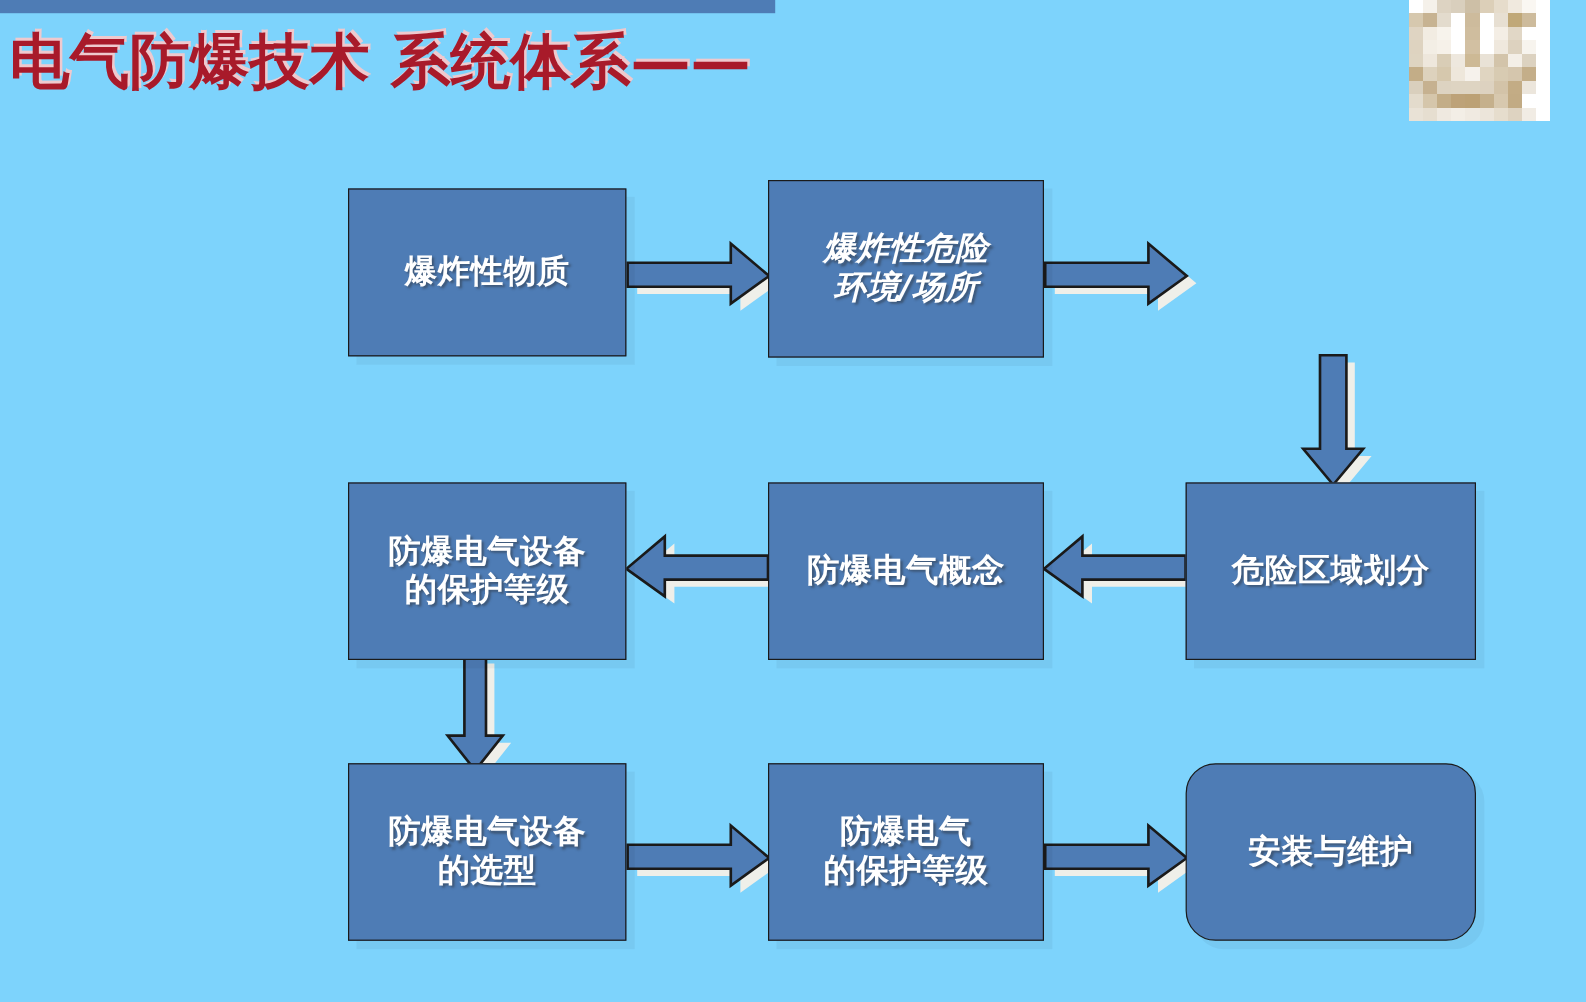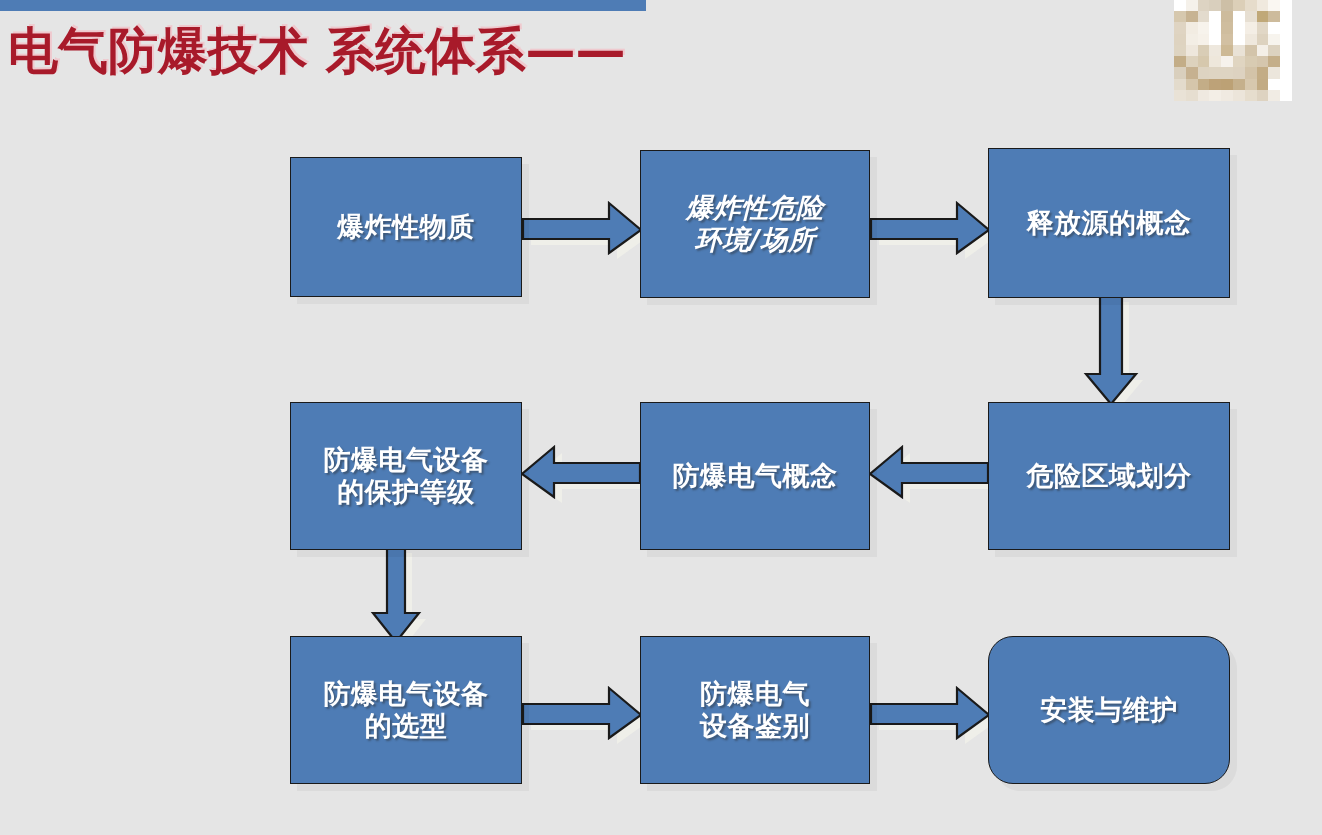--- a/index.html
+++ b/index.html
@@ -8,21 +8,21 @@
     padding: 0;
     background: #ffffff;
   }
   body {
     font-family: "DejaVu Sans", "Liberation Sans", sans-serif;
   }
   #screen {
     position: relative;
     width: 1322px;
     height: 835px;
-    background: #e5e5e5;
+    background: #7dd3fc;
     overflow: hidden;
   }
 
   
   .top-bar {
     position: absolute;
     left: 0;
     top: 0;
     width: 646px;
     height: 11px;
@@ -247,31 +247,30 @@
         <path d="M6 26 L92 26 L92 10 L124 37 L92 60 L92 46 L6 46 Z" fill="#EFEFE9" stroke="none" transform="translate(8,6)"></path>
         <path d="M6 26 L92 26 L92 10 L124 37 L92 60 L92 46 L6 46 Z" fill="#4E7CB5" stroke="#1A1A1A" stroke-width="2.2"></path>
       </svg>
     </div>
 
     <div class="node" style="left:290px; top:157px; width:232px; height:140px;">爆炸性物质</div>
 
     <div class="node" style="left:640px; top:150px; width:230px; height:148px;font-style:italic;">爆炸性危险
 环境/场所</div>
 
-    <div class="node" style="left:988px; top:148px; width:242px; height:150px;">释放源的概念</div>
 
     <div class="node" style="left:290px; top:402px; width:232px; height:148px;">防爆电气设备
 的保护等级</div>
 
     <div class="node" style="left:988px; top:402px; width:242px; height:148px;">危险区域划分</div>
 
     <div class="node" style="left:640px; top:402px; width:230px; height:148px;">防爆电气概念</div>
 
     <div class="node" style="left:290px; top:636px; width:232px; height:148px;">防爆电气设备
 的选型</div>
 
     <div class="node" style="left:640px; top:636px; width:230px; height:148px;">防爆电气
-设备鉴别</div>
+的保护等级</div>
 
     <div class="node" style="left:988px; top:636px; width:242px; height:148px;border-radius:25px;">安装与维护</div>
 
   </div>
 </div>
 
 </body></html>

